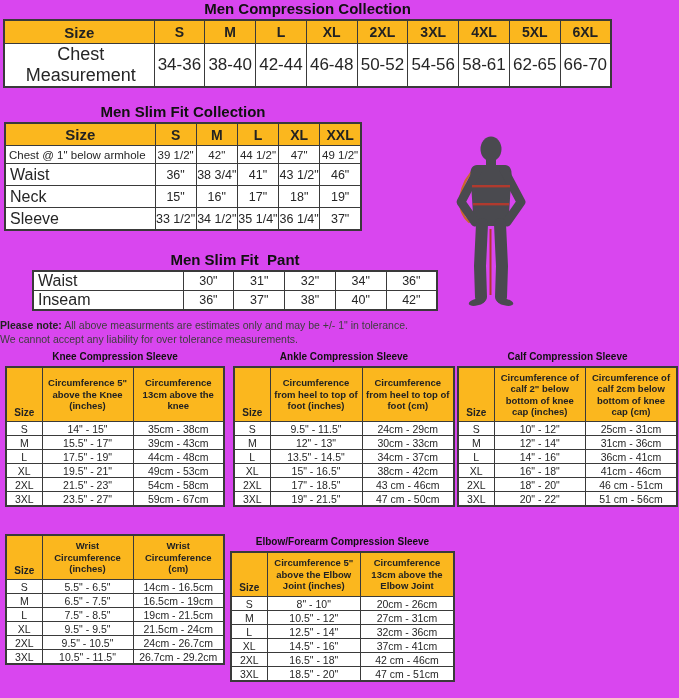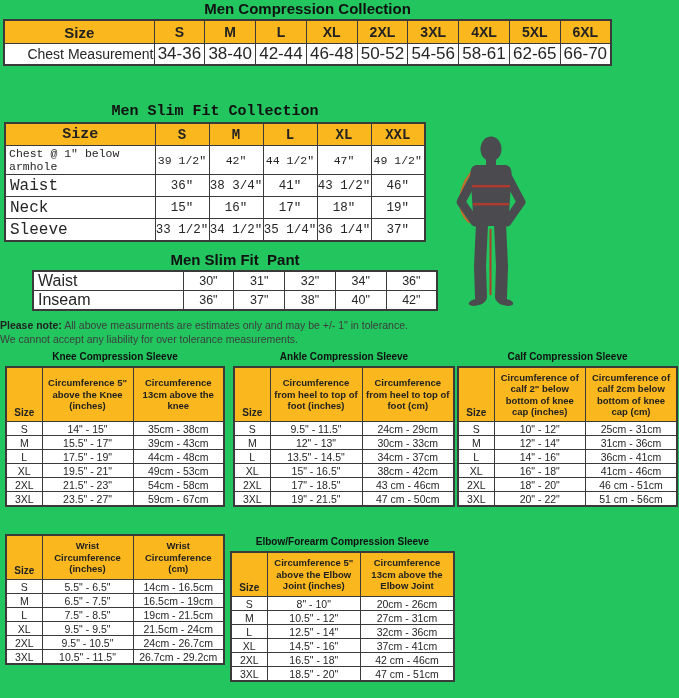--- a/index.html
+++ b/index.html
@@ -1,31 +1,31 @@
 <!DOCTYPE html>
 <html style="--header-bg: #FBB71E; --table-border: #3A3A3A; --accent-red: #B03A2E; --accent-orange: #C9692A; --figure-gray: #4A4A4F; --text: #1F1F1F;"><head>
 <meta charset="utf-8">
 <style>
   html,body{margin:0;padding:0;background:#fff;}
-  .screen{position:relative;width:679px;height:698px;background:#22c55e;overflow:hidden;
+  .screen{position:relative;width:679px;height:698px;background:#d946ef;overflow:hidden;
           font-family:"Liberation Sans",sans-serif;color:var(--text,#1f1f1f);}
   .abs{position:absolute;}
   .tbl-title{text-align:center;font-weight:bold;color:#111;white-space:pre;}
   .title-lg{font-size:15px;line-height:16px;margin-bottom:2px;}
   .title-sm{font-size:10px;line-height:15px;margin-bottom:2px;}
   table.sz{width:100%;border-collapse:collapse;table-layout:fixed;
            border:2px solid var(--table-border,#3a3a3a);background:#fff;}
   table.sz th,table.sz td{border:1px solid var(--table-border,#3a3a3a);
            text-align:center;padding:0;overflow:hidden;color:#262626;}
   table.sz tr.hdr th,table.sz thead th{background:var(--header-bg,#FBB71E);font-weight:bold;color:#222;}
   
   .t1 tr.hdr th{height:20px;padding:1px 0;font-size:14px;}
   .t1 tr.hdr th.size-h{font-size:15px;}
   .t1 td{height:20px;padding:1px 0;font-size:17px;}
-  .t1 td.lbl{font-size:14px;text-align:right;padding-left:3px;}
+  .t1 td.lbl{font-size:18px;text-align:center;padding-left:3px;}
   
   .t2 tr.hdr th{height:19px;padding:1px 0;font-size:14px;}
   .t2 tr.hdr th.size-h{font-size:15px;}
   .t2 tr.r-sm td{height:15px;padding:1px 0;font-size:11.5px;}
   .t2 tr.r-sm td.lbl{text-align:left;padding-left:3px;font-size:11.5px;}
   .t2 tr.r-lg td{height:19px;padding:1px 0;font-size:12.5px;}
   .t2 tr.r-lg td.lbl{font-size:16px;text-align:left;padding-left:4px;}
   .t3 td{height:18px;padding:1px 0;font-size:12.5px;}
   .t3 td.lbl{font-size:16px;text-align:left;padding-left:4px;}
   
@@ -80,21 +80,21 @@
         <td>50-52</td>
         <td>54-56</td>
         <td>58-61</td>
         <td>62-65</td>
         <td>66-70</td>
       </tr>
     </tbody>
       </table>
   </div>
 
-  <div class="abs" style="left:4px;top:104px;width:422px;font-family:Liberation Mono, monospace;">
+  <div class="abs" style="left:4px;top:104px;width:358px;">
     <div class="tbl-title title-lg">Men Slim Fit Collection</div>
     <table class="sz t2">
       <colgroup>
           <col style="width:150px">
           <col>
           <col>
           <col>
           <col>
           <col>
         </colgroup>

